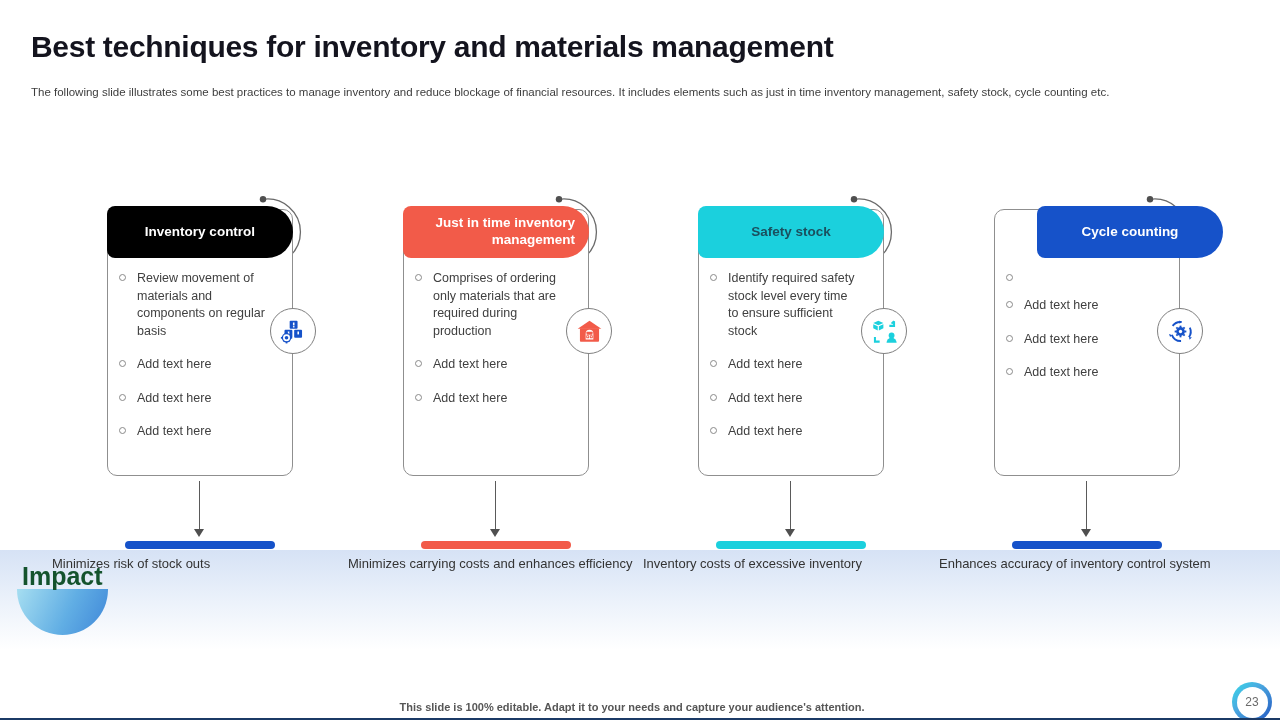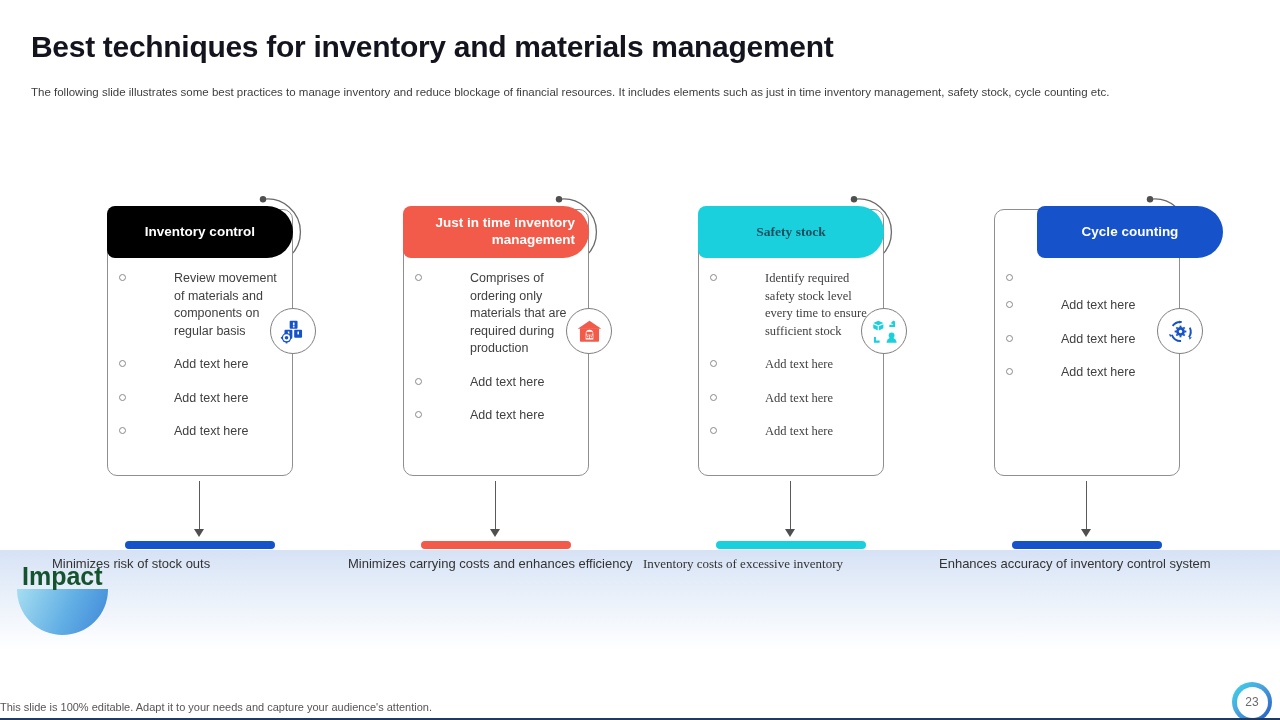--- a/index.html
+++ b/index.html
@@ -8,53 +8,53 @@
 
   .slide { position:absolute; inset:0; background:#ffffff; }
 
   .title { position:absolute; left:31px; top:30px; font-size:30px; font-weight:bold; color:#14141e; letter-spacing:-0.3px; }
   .subtitle { position:absolute; left:31px; top:86px; font-size:11.5px; color:#3d3d3d; width:1180px; }
 
   .gradient-band { position:absolute; left:0; top:550px; width:1280px; height:100px;
     background:linear-gradient(to bottom, #d6e2f5 0%, #e9f0fa 45%, #ffffff 100%); }
 
   .column { position:absolute; top:195px; width:296px; height:400px; }
-  .col-0 { left:52px; } .col-1 { left:348px; } .col-2 { left:643px;font-family:Liberation Serif, serif; } .col-3 { left:939px; }
+  .col-0 { left:52px; } .col-1 { left:348px; } .col-2 { left:643px; } .col-3 { left:939px; }
 
   .arc-svg { position:absolute; left:175px; top:0; width:80px; height:80px; }
 
   .card { position:absolute; left:55px; top:14px; width:186px; height:267px;
     background:#fff; border:1px solid #8f8f8f; border-radius:10px; z-index:1; }
 
   .pill { position:absolute; left:55px; top:11px; width:186px; height:52px;
     border-radius:8px 26px 26px 8px; z-index:2; display:flex; align-items:center; justify-content:center;
     text-align:center; font-size:13.5px; font-weight:bold; line-height:1.25; padding:0 14px; }
 
   .icon-circle { position:absolute; left:218px; top:113px; width:46px; height:46px; background:#fff;
     border:1.5px solid #7f7f7f; border-radius:50%; z-index:3; display:flex; align-items:center; justify-content:center; }
   .icon-circle svg { width:27px; height:27px; }
 
   .bullets { position:absolute; left:67px; top:75px; width:170px; z-index:2; list-style:none; }
   .bullets li { display:flex; margin-bottom:16px; font-size:12.5px; color:#404040; line-height:1.4; }
   .bullets li .marker { flex:0 0 auto; width:7px; height:7px; border:1.2px solid #8a8a8a; border-radius:50%;
     margin-top:4px; margin-right:11px; }
-  .bullets li .btxt { width:128px;margin-left:37px; }
+  .bullets li .btxt { width:128px; }
 
   .arrow-line { position:absolute; left:147px; top:286px; width:1.4px; height:48px; background:#5a5a5a; }
   .arrow-head { position:absolute; left:142px; top:334px; width:0; height:0;
     border-left:5.5px solid transparent; border-right:5.5px solid transparent; border-top:8px solid #4f4f4f; }
 
   .impact-bar { position:absolute; left:73px; top:346px; width:150px; height:8px; border-radius:4px; }
   .impact-text { position:absolute; left:0; top:360px; width:296px; text-align:left; font-size:13px; color:#333; line-height:1.4; }
 
   .impact-label { position:absolute; left:22px; top:562px; font-size:25px; font-weight:bold; color:#dd4732; z-index:4; }
   .impact-shape { position:absolute; left:17px; top:589px; width:91px; height:46px; border-radius:0 0 46px 46px;
     background:linear-gradient(115deg, #a6def1 0%, #61aee4 55%, #3e86d8 100%); z-index:3; }
 
-  .footer { position:absolute; left:0; top:701px; width:1264px; font-size:11px; color:#565656; }
+  .footer { position:absolute; left:0; top:701px; width:1264px; text-align:center; font-size:11px; color:#565656;font-weight:bold; }
 
   .page-badge { position:absolute; left:1232px; top:682px; width:40px; height:40px; border-radius:50%;
     background:linear-gradient(135deg, #38d9e9 0%, #4aa8e0 40%, #2356c0 100%);
     display:flex; align-items:center; justify-content:center; }
   .page-badge-inner { width:31px; height:31px; background:#fff; border-radius:50%;
     display:flex; align-items:center; justify-content:center; font-size:12px; color:#6a6a6a; }
 
   .bottom-line { position:absolute; left:0; bottom:0; width:1280px; height:2px; background:#1b3a66; }
 </style>
 </head>

